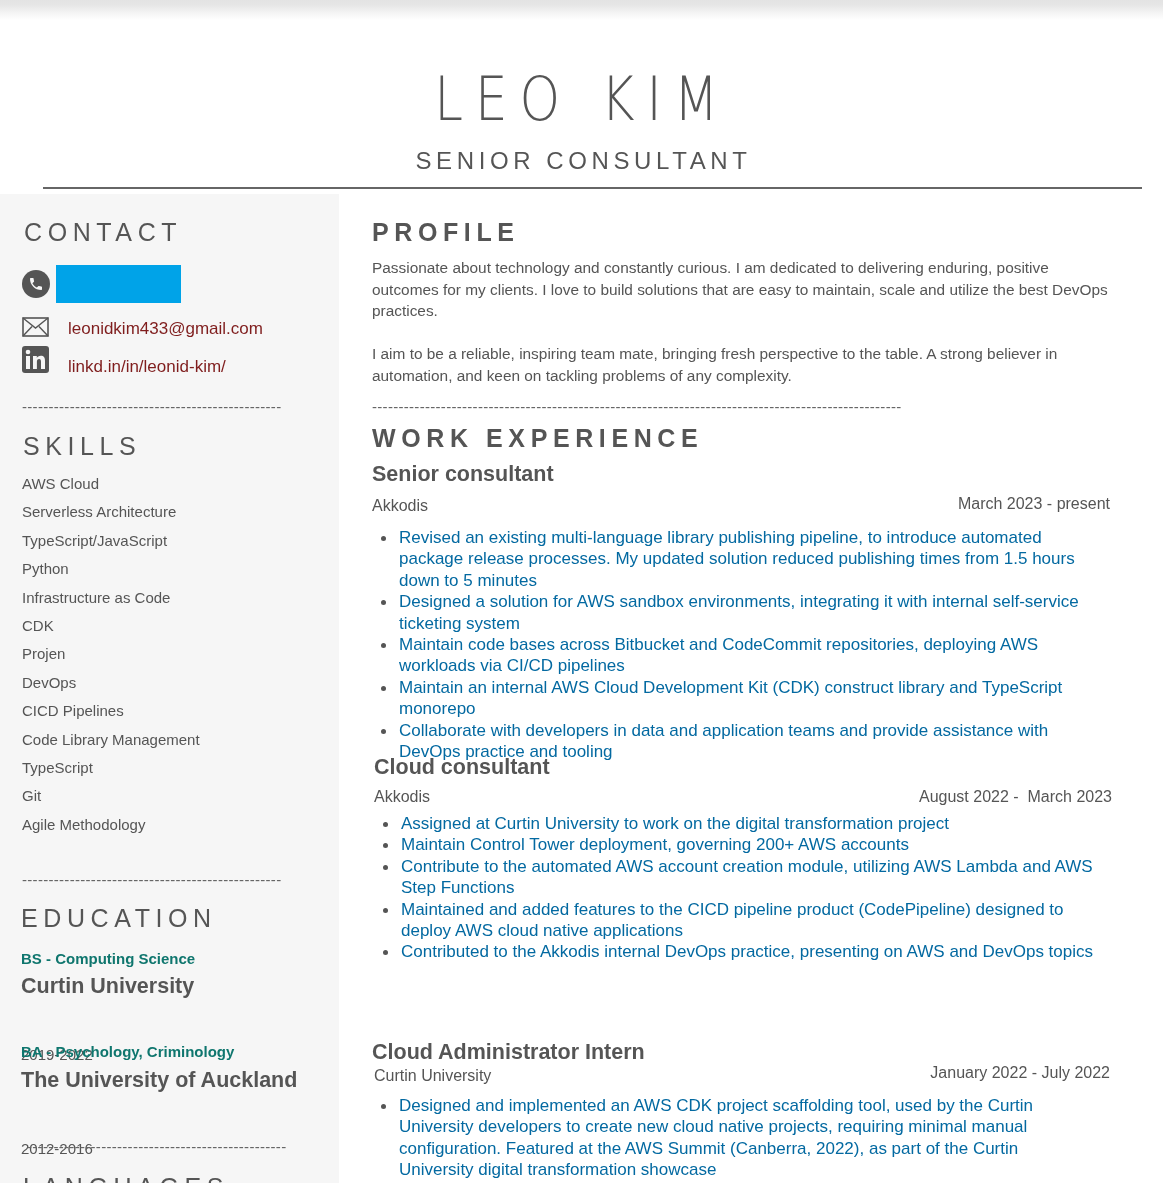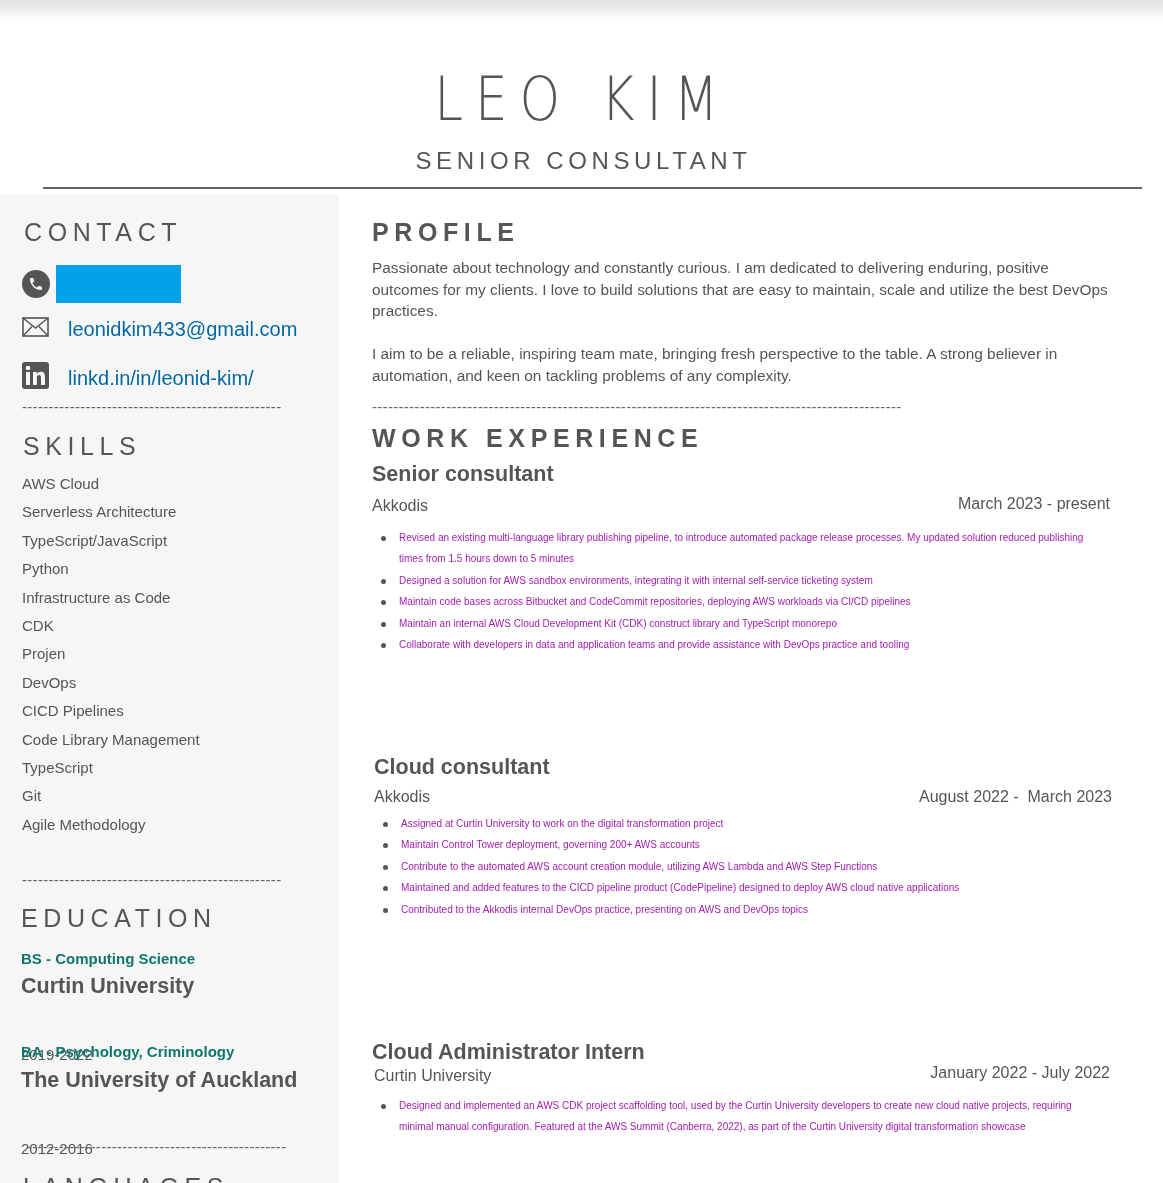--- a/index.html
+++ b/index.html
@@ -29,21 +29,21 @@
 
   .sidebar {
     position: absolute; left: 0; top: 194px; width: 339px; height: 989px;
     background: #f6f6f6;
   }
   .side-heading {
     position: absolute; left: 24px; font-size: 25px; letter-spacing: 5.6px;
     color: #555; font-weight: normal; line-height: 30px;
   }
   .contact-row { position: absolute; left: 22px; display: flex; align-items: center; }
-  .contact-text { font-size: 20px; color: #0369a1; margin-left: 19px; line-height: 20px; }
+  .contact-text { font-size: 17px; color: #7f1d1d; margin-left: 19px; line-height: 20px; }
   .phone-redacted { width: 125px; height: 38px; background: #00a3e8; margin-left: 6px; }
   .icon-circle {
     width: 28px; height: 28px; border-radius: 50%; background: #555;
     display: flex; align-items: center; justify-content: center;
   }
   .dash-line {
     position: absolute; font-family: "Liberation Sans", sans-serif; font-size: 15px;
     color: #666; white-space: nowrap; overflow: hidden; line-height: 16px; letter-spacing: 0.3px;
   }
 
@@ -60,21 +60,21 @@
   }
   .profile-p {
     position: absolute; left: 0; width: 740px; font-size: 15.4px; color: #555; line-height: 21.5px;
   }
 
   .job-title { position: absolute; font-size: 21.5px; font-weight: bold; color: #555; line-height: 26px; }
   .job-company { position: absolute; font-size: 16px; color: #555; line-height: 20px; }
   .job-dates { position: absolute; font-size: 16px; color: #555; line-height: 20px; text-align: center; white-space: pre; }
   .job-bullets { position: absolute; width: 720px; list-style: none; }
   .job-bullets li {
-    position: relative; padding-left: 27px; font-size: 10px; color: #a21caf; line-height: 21.4px;
+    position: relative; padding-left: 27px; font-size: 17px; color: #0369a1; line-height: 21.4px;
   }
   .job-bullets li::before {
     content: ""; position: absolute; left: 9px; top: 9px; width: 5px; height: 5px;
     border-radius: 50%; background: #555;
   }
 </style>
 </head>
 <body>
 
 <div class="top-shade"></div>
@@ -101,21 +101,21 @@
   <div class="contact-row" style="top:123px;">
     <span>
       <svg width="27" height="20" viewBox="0 0 27 20">
           <rect x="1" y="1" width="25" height="18" fill="none" stroke="#555" stroke-width="1.6"></rect>
           <path d="M1 1 L13.5 11 L26 1 M1 19 L10 9.5 M26 19 L17 9.5" fill="none" stroke="#555" stroke-width="1.4"></path>
         </svg>
     </span>
     <a class="contact-text">leonidkim433@gmail.com</a>
   </div>
 
-  <div class="contact-row" style="top:168px;">
+  <div class="contact-row" style="top:152px;align-items:flex-end;">
     <span>
       <svg width="27" height="27" viewBox="0 0 27 27">
           <rect x="0" y="0" width="27" height="27" rx="3" fill="#555"></rect>
           <rect x="4" y="10" width="4" height="13" fill="#f6f6f6"></rect>
           <circle cx="6" cy="6" r="2.3" fill="#f6f6f6"></circle>
           <path d="M11 10h3.8v1.9c.7-1.2 2-2.2 4-2.2 3.2 0 4.2 2 4.2 5V23h-4v-7.3c0-1.7-.4-2.8-1.9-2.8-1.6 0-2.2 1.2-2.2 2.8V23H11z" fill="#f6f6f6"></path>
         </svg>
     </span>
     <a class="contact-text">linkd.in/in/leonid-kim/</a>
   </div>

